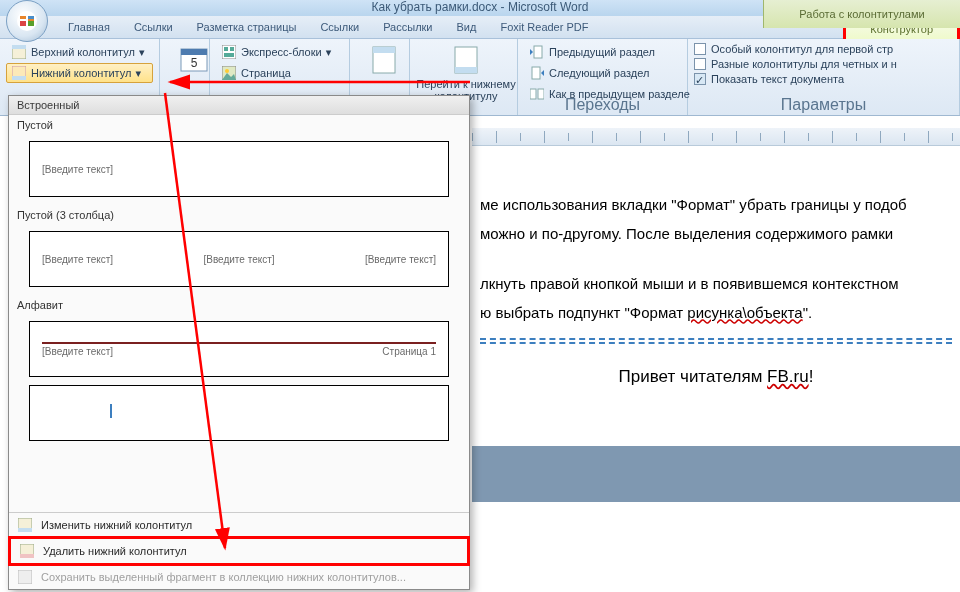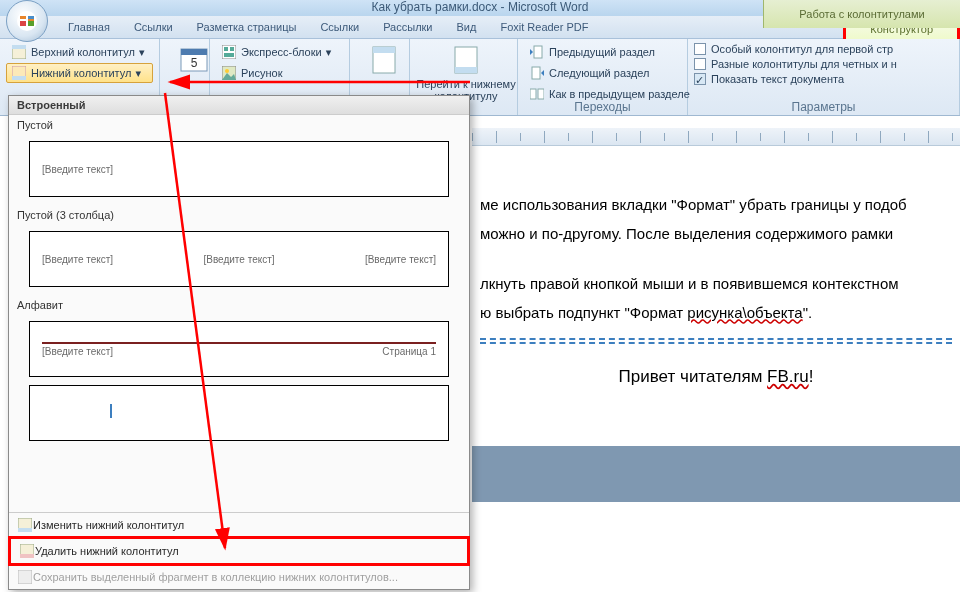--- a/index.html
+++ b/index.html
@@ -7,38 +7,38 @@
   .titlebar{height:16px;background:linear-gradient(#cfe3f6,#b9d5ee);display:flex;font-size:12px;color:#4a6a8a;position:relative}
   .office-btn{position:absolute;left:6px;top:0;width:42px;height:42px;border-radius:50%;background:radial-gradient(circle at 40% 35%,#fff,#d9e6f2 60%,#9fbad4);border:1px solid #7ba0c4;z-index:30;display:flex;align-items:center;justify-content:center}
   .office-btn svg{width:24px;height:24px}
   .title-text{flex:1;text-align:center;color:#3c5a78}
   .context-title{position:absolute;right:0;top:0;height:28px;width:197px;background:linear-gradient(#e6efd2,#d6e5ae);display:flex;align-items:center;justify-content:center;font-size:11px;color:#5a6b34;border-left:1px solid #a0b76c}
   .tabrow{height:23px;background:linear-gradient(#e6eef7,#d2e1f0);display:flex;padding-left:56px;font-size:11px;color:#3d5a7a;align-items:center;border-bottom:1px solid #a9c1da}
   .tab{padding:12px 12px;height:23px;display:flex;align-items:center;cursor:pointer}
   .tab.active{background:linear-gradient(#f6fbe9,#effacc);color:#5b6f2c;border:3px solid red;border-bottom:none;padding:0 24px;margin-left:auto;border-top-left-radius:3px;border-top-right-radius:3px}
   .ribbon{height:77px;background:linear-gradient(#eef4fb,#dde8f4);border-bottom:1px solid #9fb8d1;display:flex;font-size:11px;position:relative}
   .rgroup{border-right:1px solid #b5cce0;padding:3px 6px 0;display:flex;flex-direction:column;position:relative}
-  .glabel{position:absolute;bottom:1px;left:0;right:0;text-align:center;font-size:12px;color:#5a758f}
+  .glabel{position:absolute;bottom:1px;left:0;right:0;text-align:center;font-size:16px;color:#5a758f}
   .btnrow{display:flex;flex-direction:column;gap:1px}
   .rbtn{display:flex;align-items:center;gap:4px;padding:1px 4px;font-size:11px;color:#2b425b;white-space:nowrap;cursor:pointer;border:1px solid transparent;border-radius:2px}
   .rbtn.hl{background:linear-gradient(#fff0c4,#ffe28a);border:1px solid #d6a23c}
   .ic{width:16px;height:16px;display:inline-flex;align-items:center;justify-content:center;flex:none}
   .vbtn{display:flex;flex-direction:column;align-items:center;width:56px;font-size:11px;color:#2b425b;text-align:center;cursor:pointer;padding-top:2px}
   .vbtn .bic{width:32px;height:32px;display:flex;align-items:center;justify-content:center;margin-bottom:2px}
   .chk{display:flex;align-items:center;gap:5px;font-size:11px;color:#2b425b;white-space:nowrap;padding:1px 0;cursor:pointer}
   .cbox{width:12px;height:12px;background:#fff;border:1px solid #7b93ab}
   
   .drop{position:absolute;left:8px;top:95px;width:462px;height:495px;background:#fafafa;border:1px solid #8a8a8a;box-shadow:3px 3px 8px rgba(0,0,0,.3);z-index:20;display:flex;flex-direction:column;font-size:11px}
-  .dhdr{background:linear-gradient(#f0f0f0,#dedede);padding:3px 8px;font-weight:bold;color:#3a3a3a;border-bottom:1px solid #ccc}
+  .dhdr{background:linear-gradient(#f0f0f0,#dedede);padding:3px 8px;font-weight:normal;color:#3a3a3a;border-bottom:1px solid #ccc}
   .dbody{flex:1;overflow:auto;padding:0 6px}
   .dsect{padding:4px 2px;font-weight:normal;color:#333}
   .preview{border:1px solid #000;background:#fff;margin:6px 14px 8px;padding:10px 12px;font-size:10px;color:#6a6a6a}
   .pv-row{display:flex;justify-content:space-between}
   .dfoot{border-top:1px solid #ccc}
-  .ditm{display:flex;align-items:center;padding:4px 8px;cursor:pointer;color:#2a2a2a}
+  .ditm{display:flex;align-items:center;gap:8px;padding:4px 8px;cursor:pointer;color:#2a2a2a}
   .ditm.dis{color:#a0a0a0}
   .ditm.sel{border:3px solid red;margin:-1px}
   
   .page{position:absolute;left:472px;top:128px;right:0;bottom:0;background:#fff}
   .ruler{height:18px;background:linear-gradient(#eef3f9,#dbe6f1);border-bottom:1px solid #b8cada;position:relative;font-size:9px;color:#4a647e;overflow:hidden}
   .ruler .seg{position:absolute;top:3px;height:12px;width:1px;background:#8fa8bf}
   .docbody{padding:12px 8px 0 8px;font-family:'Times New Roman',serif;font-size:15px;color:#000;line-height:1.5}
   .docbody p{margin-bottom:6px}
   .greeting{text-align:center;font-size:17px;margin-top:20px}
   .underl{text-decoration:underline;text-decoration-color:#c00;text-decoration-style:wavy}
@@ -126,21 +126,21 @@
           <span>▾</span>
         </div>
       <div class="rbtn">
           <span class="ic">
             <svg width="14" height="14">
               <rect width="14" height="14" fill="#dfe9c4" stroke="#888"></rect>
               <circle cx="5" cy="5" r="2" fill="#fc3"></circle>
               <path d="M0 14L5 7l4 4 3-3 2 6z" fill="#6a9"></path>
             </svg>
           </span>
-          <span>Рисунок</span>
+          <span>Страница</span>
         </div>
     </div>
   </div>
   <div class="rgroup" style="width:60px">
     <div class="vbtn">
         <div class="bic">
           <svg width="30" height="30">
             <rect x="4" y="2" width="22" height="26" fill="#fff" stroke="#8aa"></rect>
             <rect x="4" y="2" width="22" height="6" fill="#c3ddf0"></rect>
           </svg>

